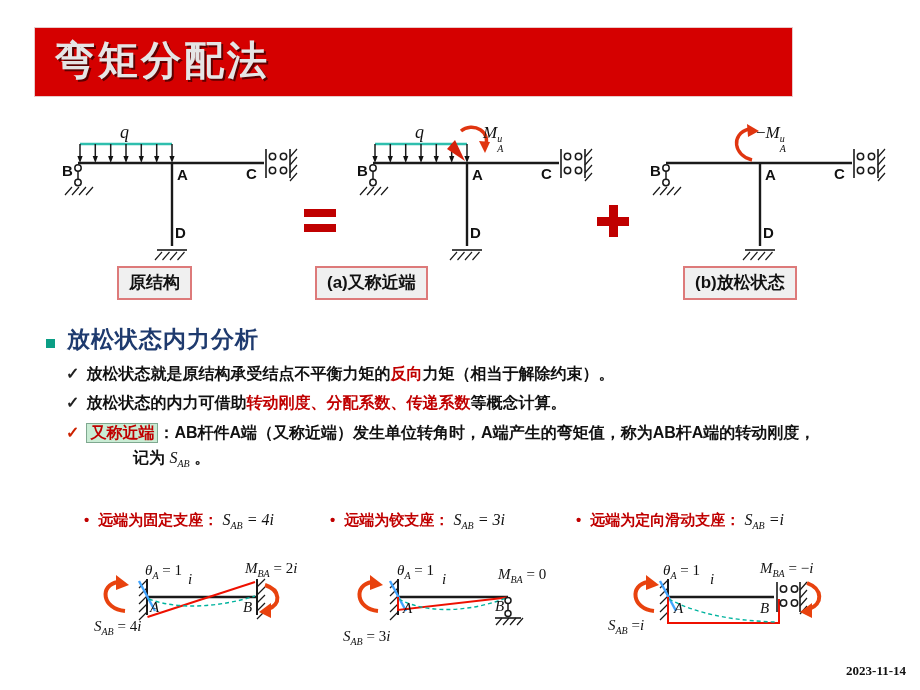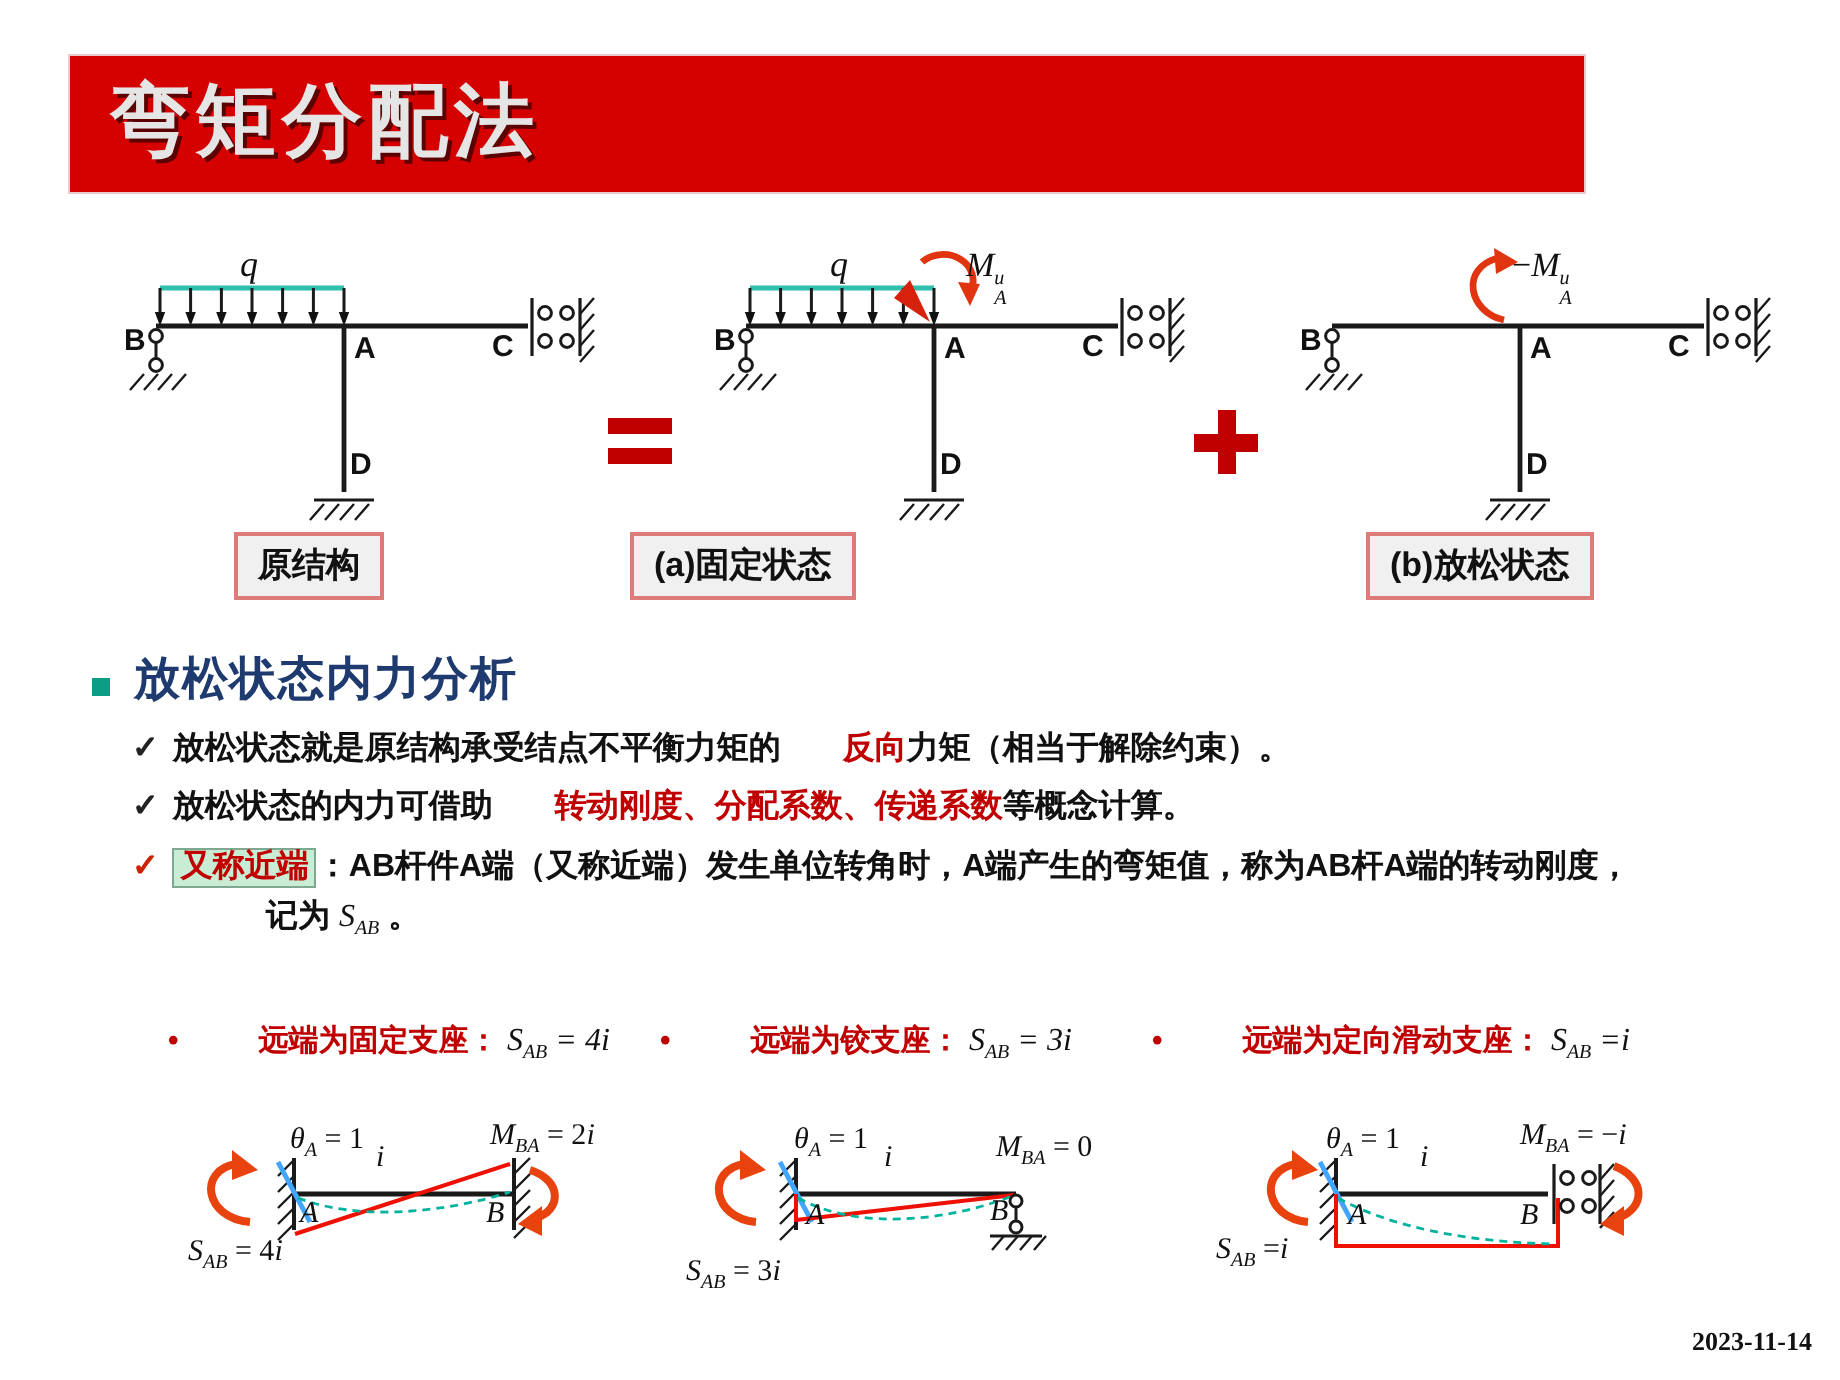--- a/index.html
+++ b/index.html
@@ -25,21 +25,21 @@
   
   .op{position:absolute;}
   .op .bar{position:absolute;background:#c00000;}
   
   .sqbullet{position:absolute;left:46px;top:339px;width:9px;height:9px;background:#0b9e85;}
   .heading{position:absolute;left:67px;top:324px;font-size:23px;font-weight:bold;
            color:#1e3a6e;letter-spacing:1px;white-space:nowrap;}
   .bodyline{position:absolute;font-size:16px;font-weight:600;color:#111;white-space:nowrap;}
   .check{margin-right:7px;font-weight:700;color:#222;}
   .checkred{margin-right:7px;font-weight:700;color:#cc2200;}
-  .red{color:#c00000;margin-left:31px;}
+  .red{color:#c00000;}
   .term{background:#c9ecd4;border:1px solid #7fa890;color:#c00000;padding:0 3px 1px 3px;}
   .note{font-size:15px;font-weight:500;}
   .dotb{color:#333;margin-right:9px;}
   .dotr{color:#c00000;margin-right:9px;}
   .mi{font-family:Liberation Serif, serif;font-style:italic;font-weight:400;font-size:16px;}
   .case{position:absolute;font-size:15px;font-weight:600;white-space:nowrap;}
   .case .mi{font-size:16px;color:#111;}
   .mi sub{font-size:10px;}
   .date{position:absolute;right:14px;top:663px;font-family:"Liberation Serif",serif;
         font-weight:bold;font-size:13px;color:#111;}
@@ -173,21 +173,21 @@
   </svg>
   <span class="mlb" style="left:415px;top:122px;font-size:18px">q</span>
   <span class="lbl" style="left:357px;top:162px">B</span>
   <span class="lbl" style="left:472px;top:166px">A</span>
   <span class="lbl" style="left:541px;top:165px">C</span>
   <span class="lbl" style="left:470px;top:224px">D</span>
   <span class="mlb" style="left:483px;top:123px;font-size:17px"><i>M</i><span class="ss">
         <span>u</span>
         <span>A</span>
       </span></span>
-  <div class="cap" style="left:315px;top:266px">(a)固定状态</div>
+  <div class="cap" style="left:315px;top:266px">(a)又称近端</div>
 
   <div class="op" style="left:597px;top:205px;width:32px;height:32px">
     <div class="bar" style="left:12px;top:0;width:9px;height:32px"></div>
     <div class="bar" style="left:0;top:12px;width:32px;height:9px"></div>
   </div>
 
   <svg style="left:628px;top:120px" width="295" height="150" viewBox="0 0 295 150">
     <line class="beam" x1="38" y1="43" x2="224" y2="43"></line>
     <line class="beam" x1="132" y1="43" x2="132" y2="126"></line>
     <g>

